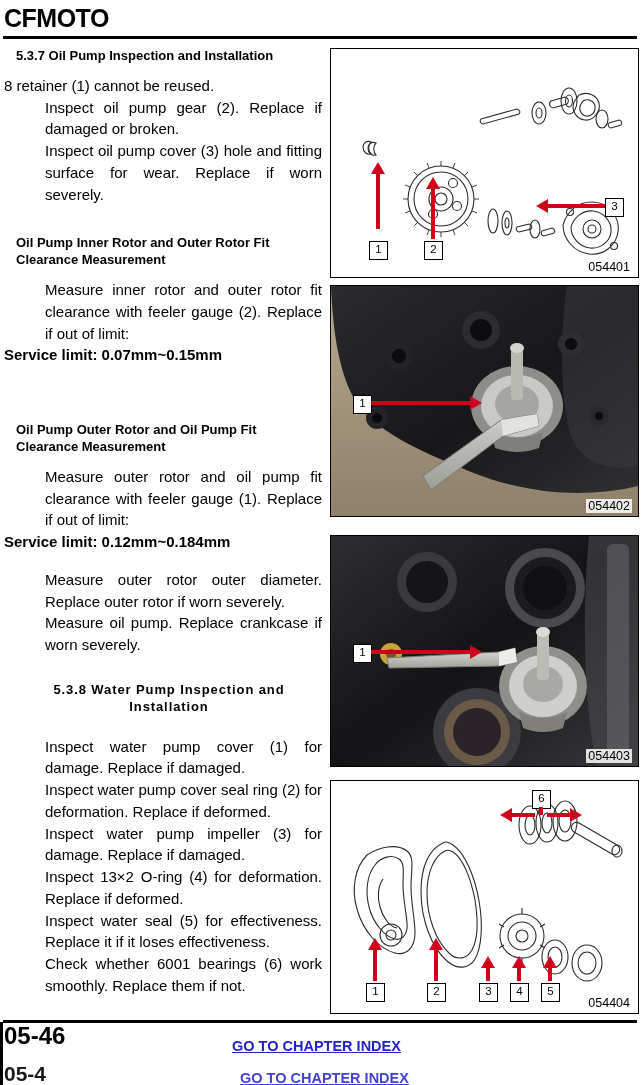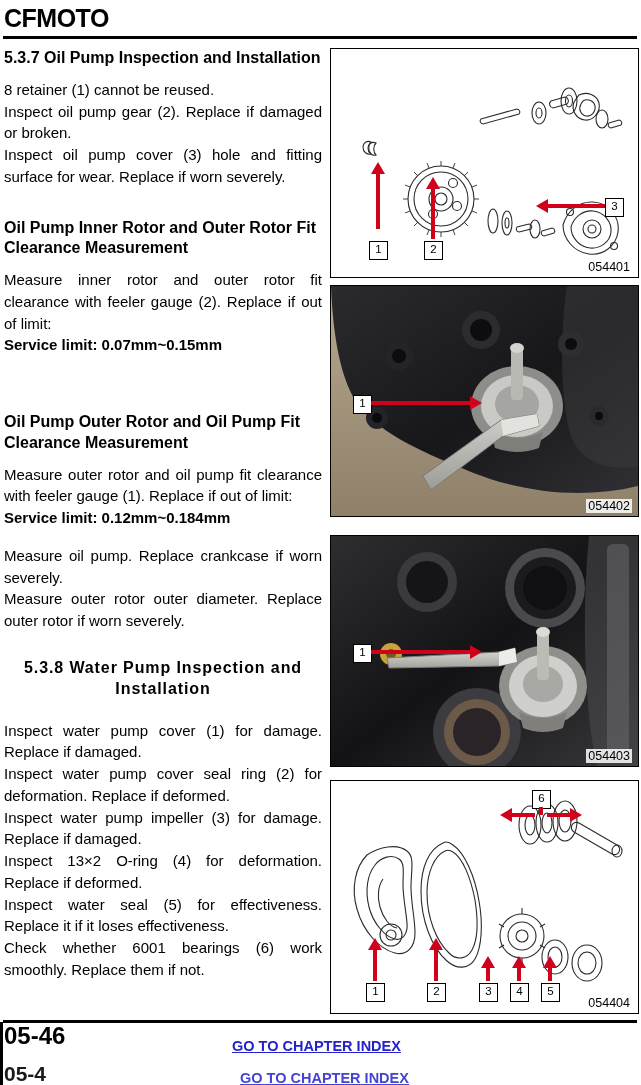--- a/index.html
+++ b/index.html
@@ -40,36 +40,37 @@
     background: #000;
   }
   
   .textcol {
     position: absolute;
     left: 4px;
     top: 48px;
     width: 318px;
   }
   .h3 {
-    font-size: 16px;
-    font-weight: bold;
-    margin: 0 0 10px 0;
+    font-size: 13px;
+    font-weight: bold;
+    margin: 0 0 10px 12px;
     line-height: 1.3;
   }
   .h3.spaced {
     letter-spacing: 0.9px;
     text-align: center;
   }
   p.body {
     font-size: 15px;
     line-height: 1.45;
     margin: 0;
   }
   p.body.justify {
     text-align: justify;
+    margin-left: 41px;
   }
   .strong {
     font-weight: bold;
   }
   .gap-s { height: 10px; }
   .gap-m { height: 16px; }
   .gap-l { height: 26px; }
   .gap-xl { height: 30px; }
 
   
@@ -216,22 +217,22 @@
 
     <div class="gap-xl"></div>
     <div class="gap-l"></div>
 
     <div class="h3">Oil Pump Outer Rotor and Oil Pump Fit Clearance Measurement</div>
     <p class="body justify">Measure outer rotor and oil pump fit clearance with feeler gauge (1). Replace if out of limit:</p>
     <p class="body strong">Service limit: 0.12mm~0.184mm</p>
 
     <div class="gap-m"></div>
 
+    <p class="body justify">Measure outer rotor outer diameter. Replace outer rotor if worn severely.</p>
     <p class="body justify">Measure oil pump. Replace crankcase if worn severely.</p>
-    <p class="body justify">Measure outer rotor outer diameter. Replace outer rotor if worn severely.</p>
 
     <div class="gap-l"></div>
 
     <div class="h3 spaced">5.3.8 Water Pump Inspection and Installation</div>
 
     <div class="gap-s"></div>
 
     <p class="body justify">Inspect water pump cover (1) for damage. Replace if damaged.</p>
     <p class="body justify">Inspect water pump cover seal ring (2) for deformation. Replace if deformed.</p>
     <p class="body justify">Inspect water pump impeller (3) for damage. Replace if damaged.</p>

